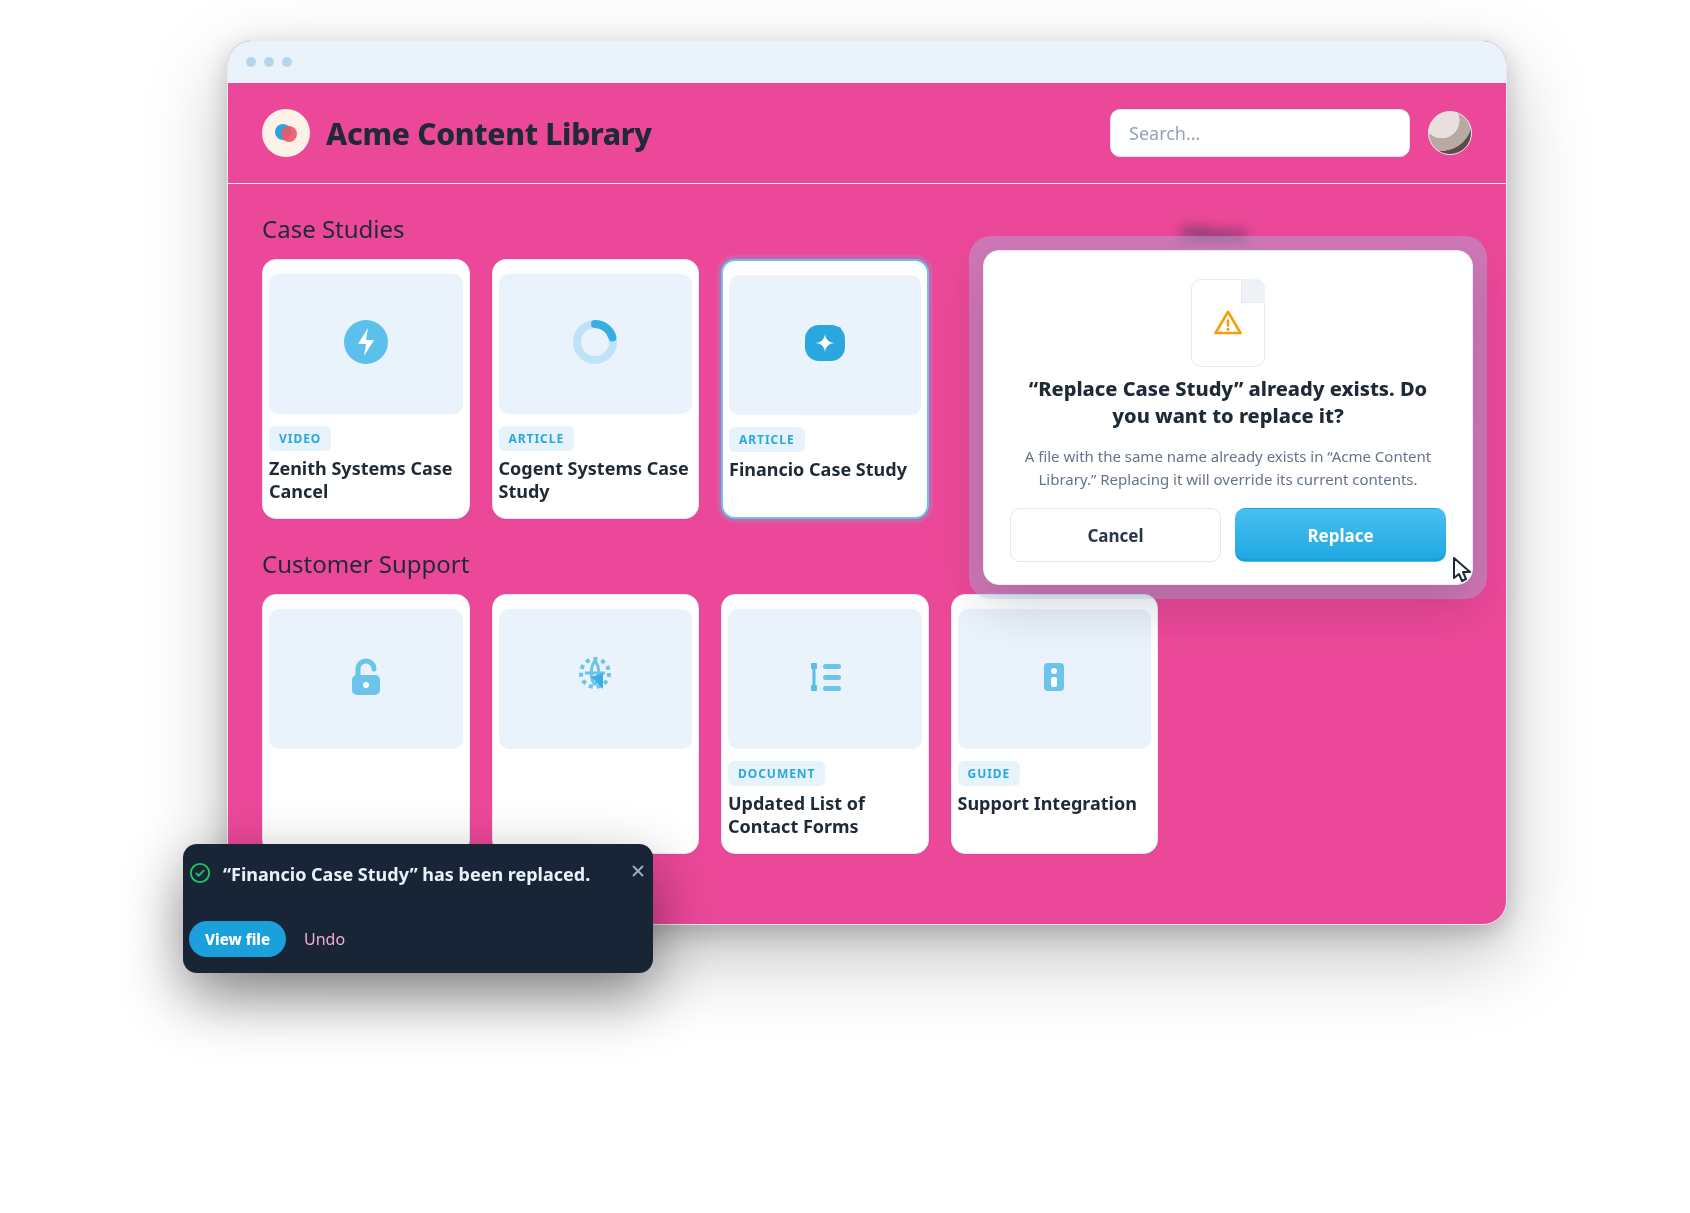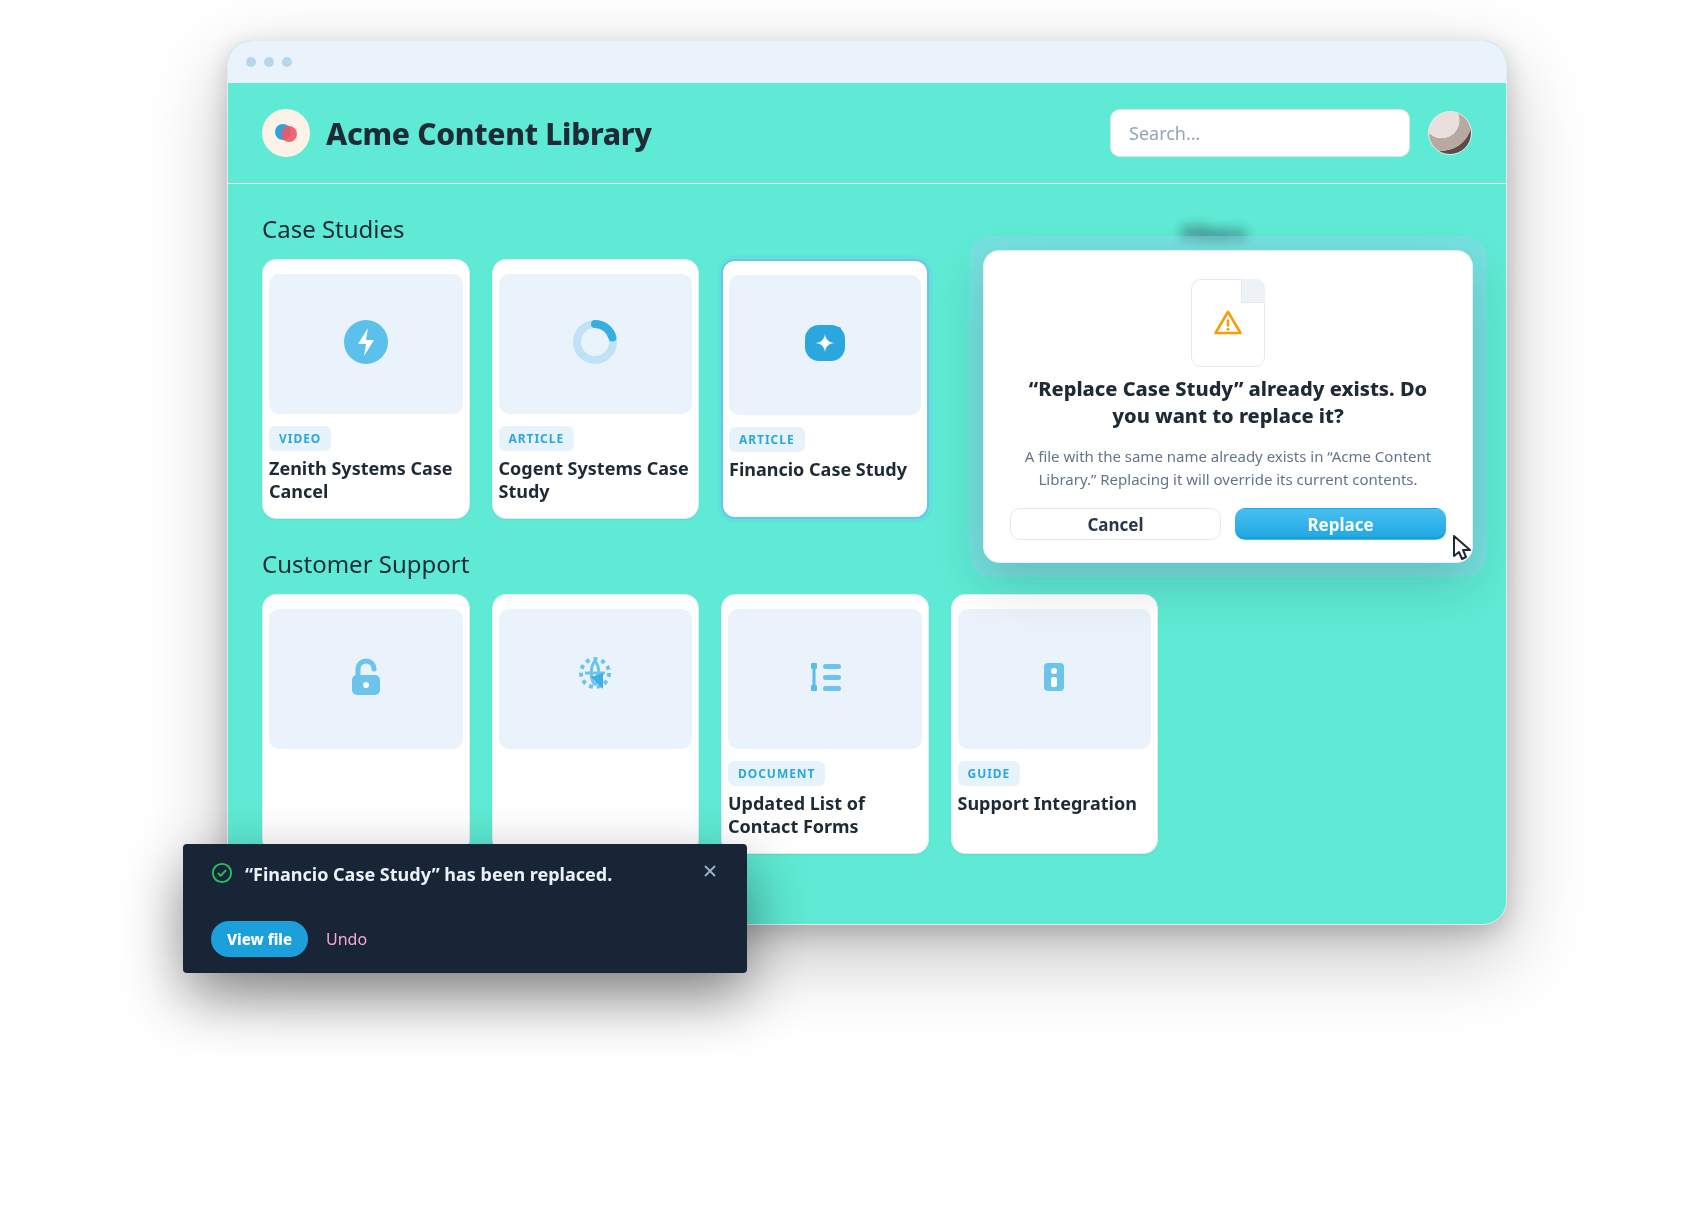--- a/index.html
+++ b/index.html
@@ -17,21 +17,21 @@
     --toast:#172537;
     --shadow:0 30px 80px rgba(0,0,0,.25),0 8px 24px rgba(0,0,0,.18);
     --card-shadow:0 1px 2px rgba(22,30,40,.06);
   }
   *{box-sizing:border-box;font-family:ui-sans-serif,system-ui,-apple-system,Segoe UI,Roboto,Helvetica,Arial,sans-serif}
   html,body{height:100%;margin:0;background:#fff}
   body{display:flex;align-items:flex-start;justify-content:center;padding:40px 20px 120px}
 
   .stage{position:relative;width:1324px}
 
-  .appwin{position:relative;width:1280px;margin-left:44px;background:#5eead4;border-radius:24px;overflow:hidden;box-shadow:var(--shadow);border:1px solid #e6eaf0}
+  .appwin{position:relative;width:1280px;margin-left:44px;background:#ec4899;border-radius:24px;overflow:hidden;box-shadow:var(--shadow);border:1px solid #e6eaf0}
   .titlebar{height:42px;background:#eaf3fb;display:flex;align-items:center;padding:0 18px;gap:8px}
   .dot{width:10px;height:10px;border-radius:50%}
   .dot.r{background:#b6d6ee}.dot.y{background:#b6d6ee}.dot.g{background:#b6d6ee}
 
   .topbar{display:flex;align-items:center;gap:18px;padding:26px 34px;border-bottom:1px solid #eef1f5}
   .brand{display:flex;align-items:center;gap:16px}
   .logo{width:48px;height:48px;border-radius:50%;background:#fdf2e8;display:flex;align-items:center;justify-content:center}
   .logo svg{display:block}
   .brand h1{font-size:30px;font-weight:800;letter-spacing:-.01em;color:var(--ink);margin:0}
   .spacer{flex:1}
@@ -63,27 +63,27 @@
   
   .confirm-wrap{position:absolute;top:210px;right:34px;width:490px}
   .confirm-glow{position:absolute;inset:-14px;border-radius:22px;background:rgba(161,213,244,.35)}
   .confirm{position:relative;background:#fff;border:1px solid #e6edf5;border-radius:16px;padding:28px 26px 22px;box-shadow:0 20px 50px rgba(20,30,45,.18)}
   .doc{width:74px;height:88px;margin:0 auto 8px;background:#fff;border:1px solid #e5e9ef;border-radius:10px;display:flex;align-items:center;justify-content:center;position:relative}
   .doc .fold{position:absolute;top:-1px;right:-1px;width:24px;height:24px;background:#eef2f7;border-left:1px solid #e5e9ef;border-bottom:1px solid #e5e9ef;border-top-right-radius:10px}
   .doc svg{color:#f59e0b}
   .confirm h3{margin:8px 6px 8px;text-align:center;font-size:20px;color:var(--ink);font-weight:800;line-height:1.35}
   .confirm p{margin:16px 8px 18px;text-align:center;color:var(--muted);font-size:15px;line-height:1.5}
   .btnrow{display:flex;gap:14px}
-  .btn{flex:1;height:32px;border-radius:10px;font-size:17px;font-weight:700;display:flex;align-items:center;justify-content:center;cursor:pointer;border:1px solid transparent}
+  .btn{flex:1;height:54px;border-radius:10px;font-size:17px;font-weight:700;display:flex;align-items:center;justify-content:center;cursor:pointer;border:1px solid transparent}
   .btn.secondary{background:#fff;border-color:#e2e8ef;color:#2b3647}
   .btn.primary{background:linear-gradient(180deg,#48bff0,#1fa7e2);color:#fff;box-shadow:inset 0 -2px 0 rgba(0,0,0,.06)}
   .cursor{position:absolute;right:-6px;bottom:-6px;width:36px;height:36px}
 
   
-  .toast{position:absolute;left:0;bottom:-48px;width:564px;background:var(--toast);color:#e6eef7;border-radius:4px;padding:18px 28px 16px;box-shadow:0 24px 60px rgba(0,0,0,.45)}
+  .toast{position:absolute;left:0;bottom:-48px;width:470px;background:var(--toast);color:#e6eef7;border-radius:14px;padding:18px 6px 16px;box-shadow:0 24px 60px rgba(0,0,0,.45)}
   .toast .row1{display:flex;align-items:flex-start;gap:12px}
   .toast .msg{font-size:18px;font-weight:700;line-height:1.4;color:#eaf1f9}
   .toast .close{margin-left:auto;color:#9fb2c7;cursor:pointer}
   .toast .row2{display:flex;align-items:center;gap:18px;margin-top:32px}
   .pill{background:#1ca0dc;color:#fff;border-radius:999px;padding:8px 16px;font-weight:800;font-size:15px;cursor:pointer}
   .link{color:#f9a8d4;font-weight:400;cursor:pointer}
 
   
   .ic{width:56px;height:56px}
 </style>

